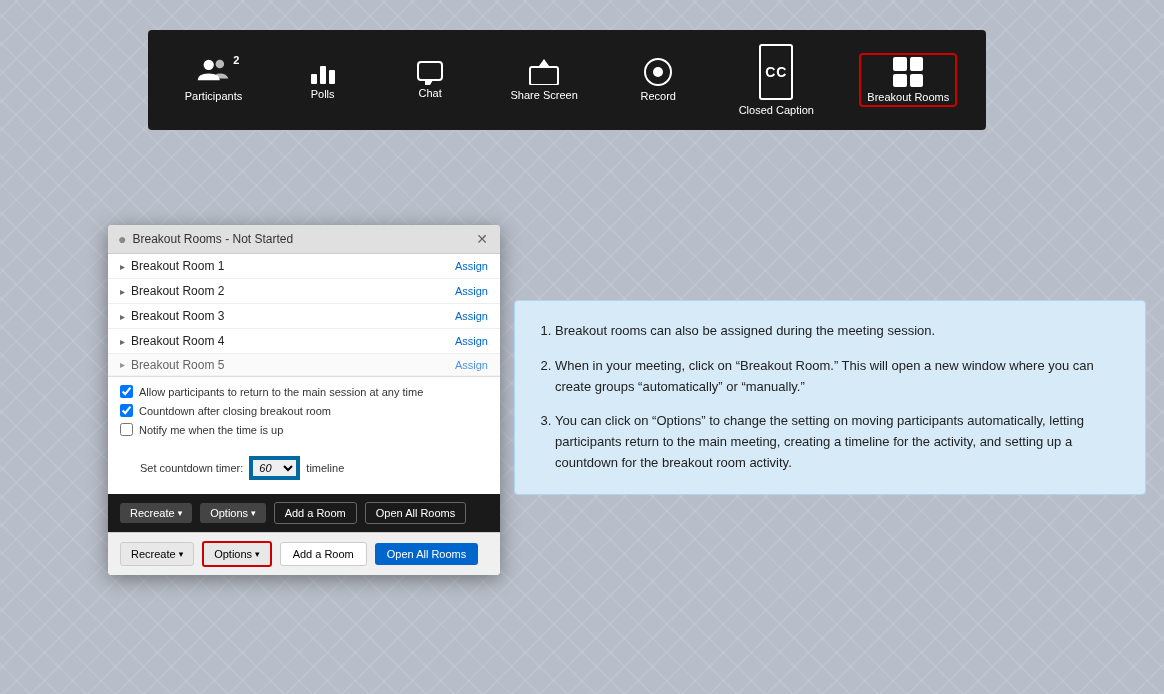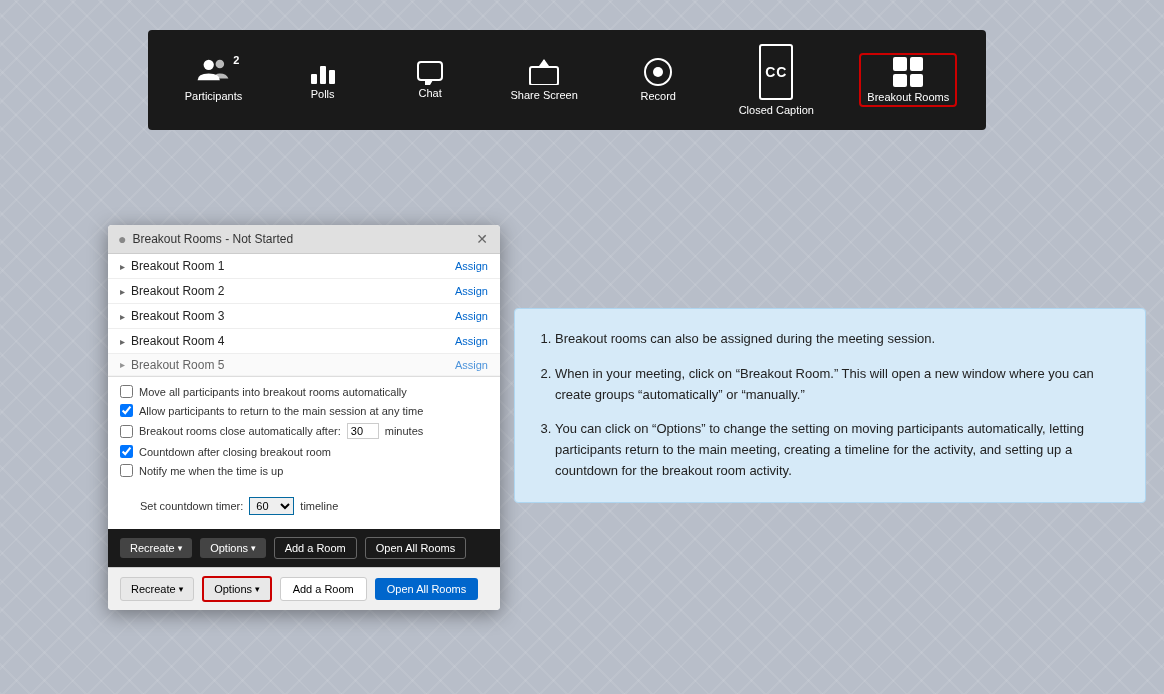--- a/index.html
+++ b/index.html
@@ -208,21 +208,22 @@
     .option-row input[type="text"] {
       width: 35px;
       border: 1px solid #ccc;
       padding: 1px 3px;
       font-size: 11px;
     }
 
     .option-row select {
       font-size: 11px;
       padding: 1px 2px;
-      border: 1px solid #0369a1;
+      border: 4px solid #0369a1;
+      font-style: italic;
     }
 
     .countdown-subsection {
       margin-left: 20px;
       margin-top: 20px;
     }
 
     
     .panel-toolbar-partial {
       background: #1a1a1a;
@@ -304,21 +305,21 @@
       border: none;
       padding: 5px 12px;
       border-radius: 3px;
       font-size: 11px;
       cursor: pointer;
     }
 
     
     .info-box {
       position: absolute;
-      top: 308px;
+      top: 300px;
       left: 514px;
       width: 632px;
       background: #d6eaf8;
       border: 1px solid #aed6f1;
       border-radius: 4px;
       padding: 20px 24px;
       font-size: 13px;
       color: #222;
       line-height: 1.6;
     }
@@ -514,32 +515,22 @@
       <div class="room-item-left">
         <span class="room-arrow">▸</span>
         <span class="room-name">Breakout Room 5</span>
       </div>
       <button class="assign-btn">Assign</button>
     </div>
   </div>
 
   <div class="options-section">
     <div class="option-row">
-      <input type="checkbox" style="">
-      <span>Move all participants into breakout rooms automatically</span>
-    </div>
-    <div class="option-row">
       <input type="checkbox" checked="" style="">
       <span>Allow participants to return to the main session at any time</span>
-    </div>
-    <div class="option-row">
-      <input type="checkbox" style="">
-      <span>Breakout rooms close automatically after:</span>
-      <input type="text" value="30" style="width: 32px;">
-      <span>minutes</span>
     </div>
     <div class="option-row">
       <input type="checkbox" checked="" style="">
       <span>Countdown after closing breakout room</span>
     </div>
     <div class="option-row">
       <input type="checkbox" style="">
       <span>Notify me when the time is up</span>
     </div>
     <div class="countdown-subsection option-row">

